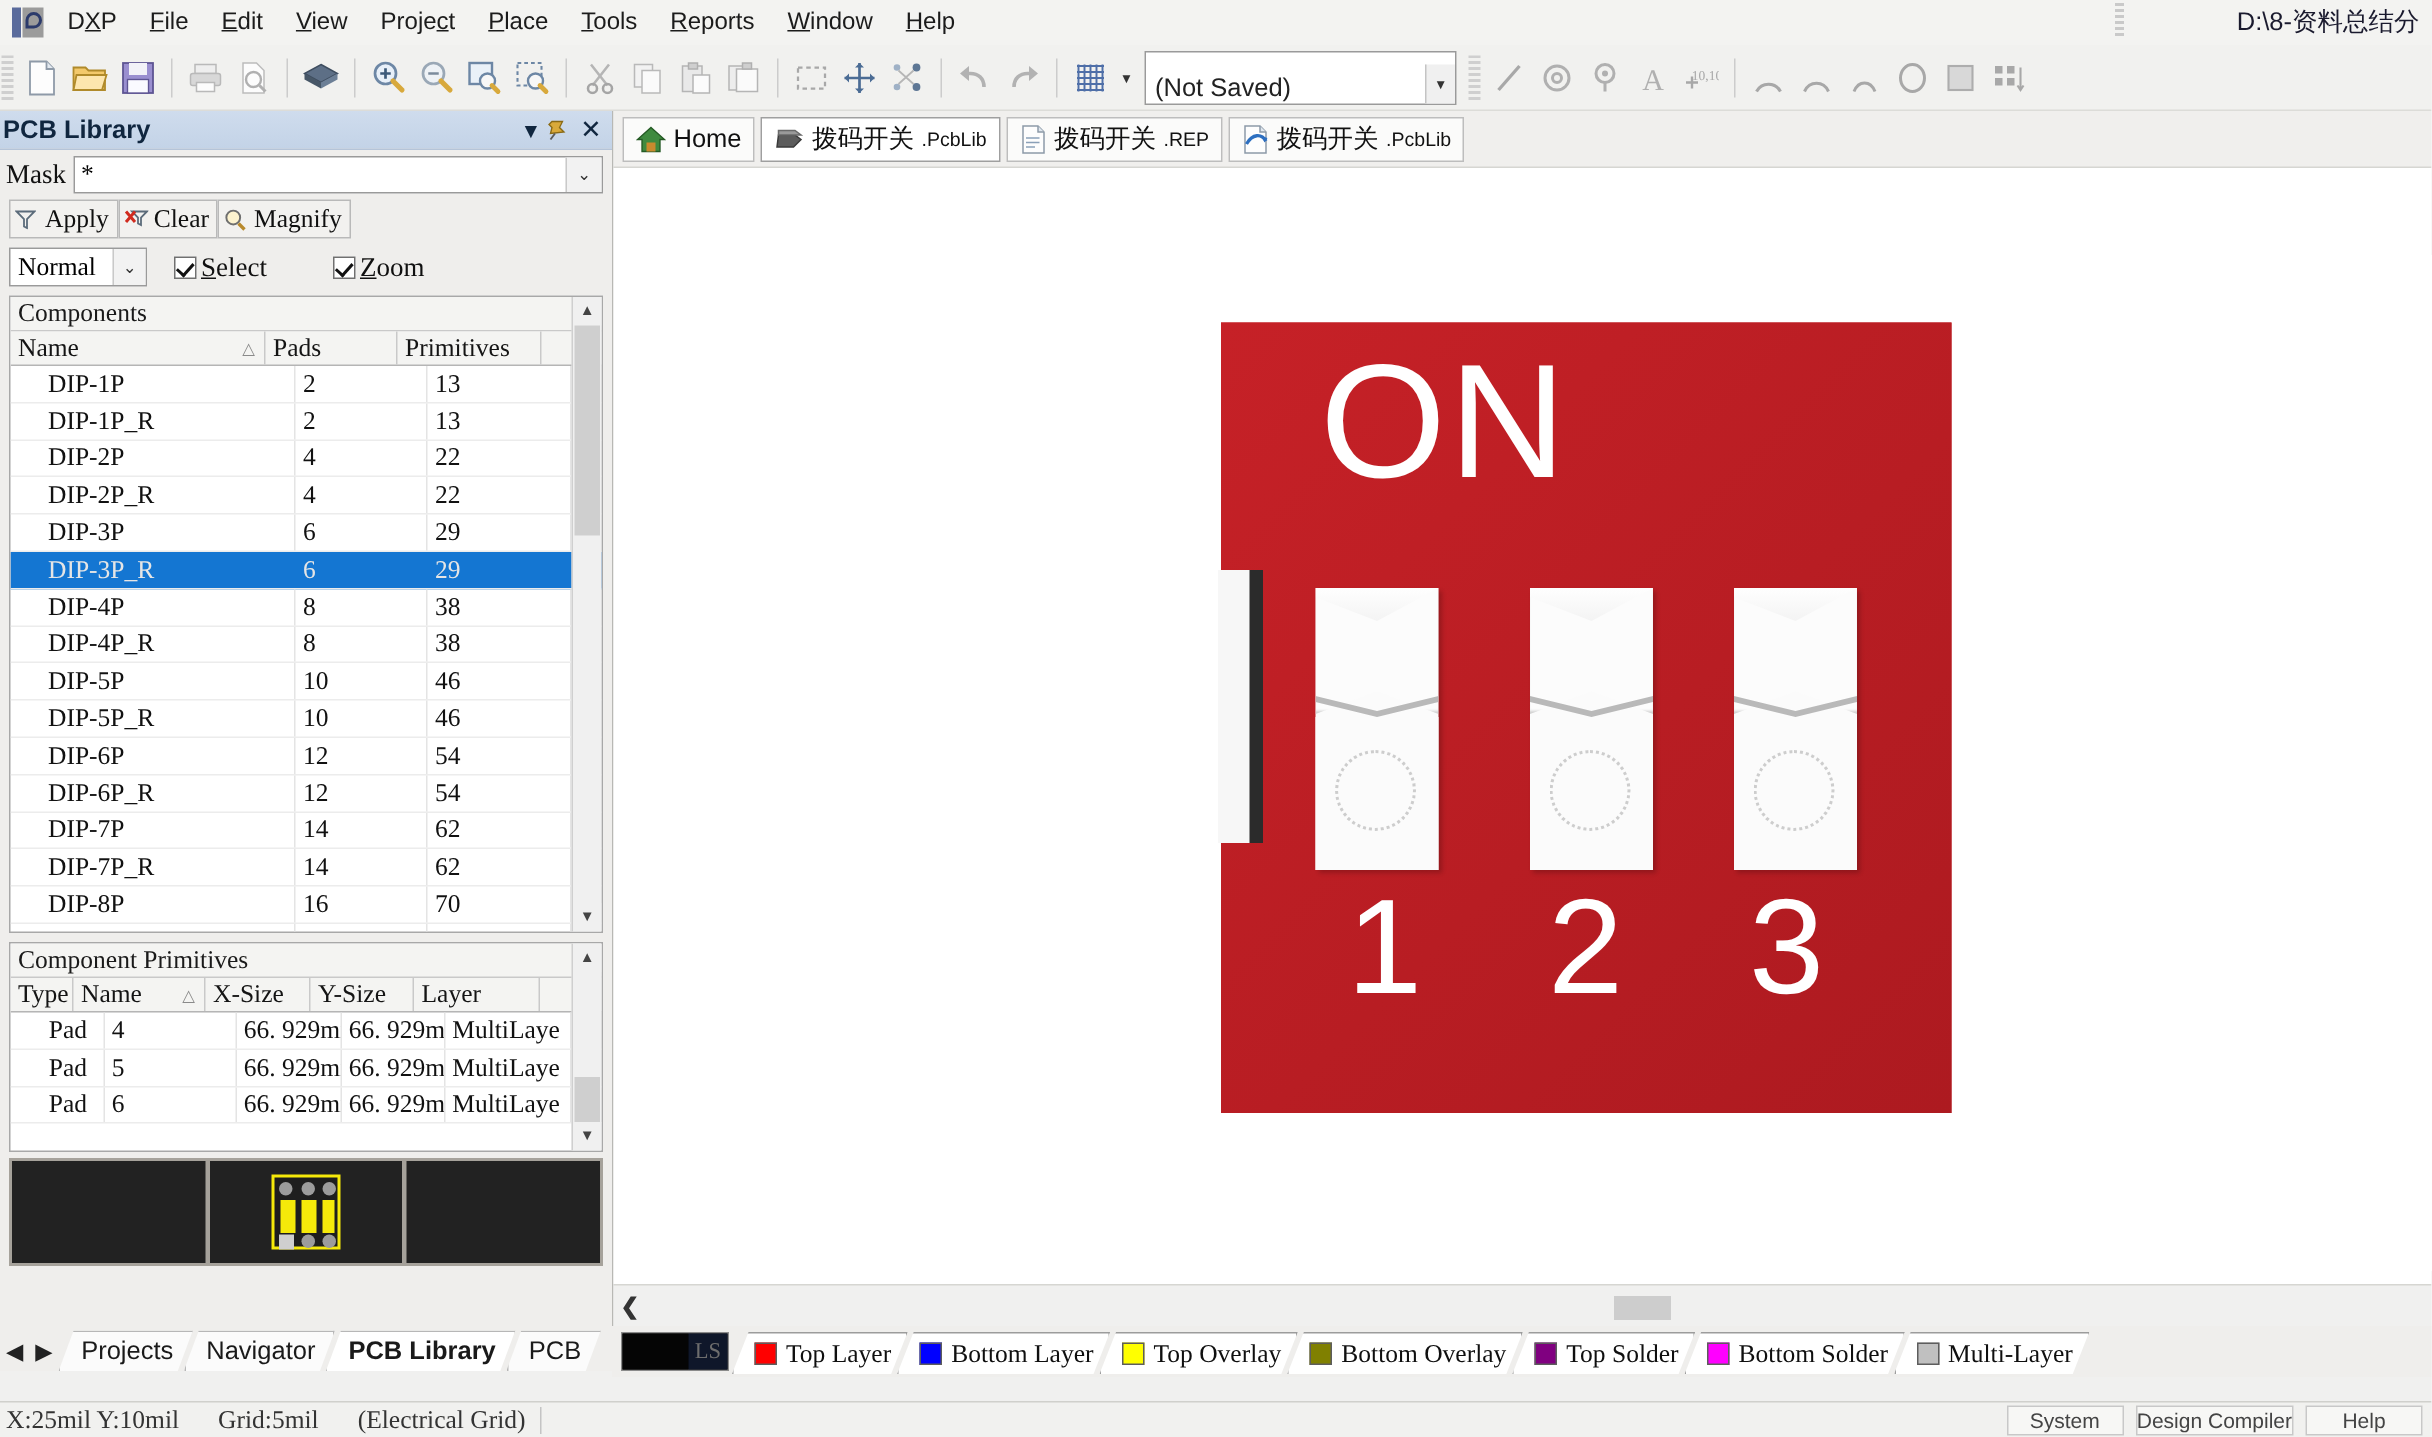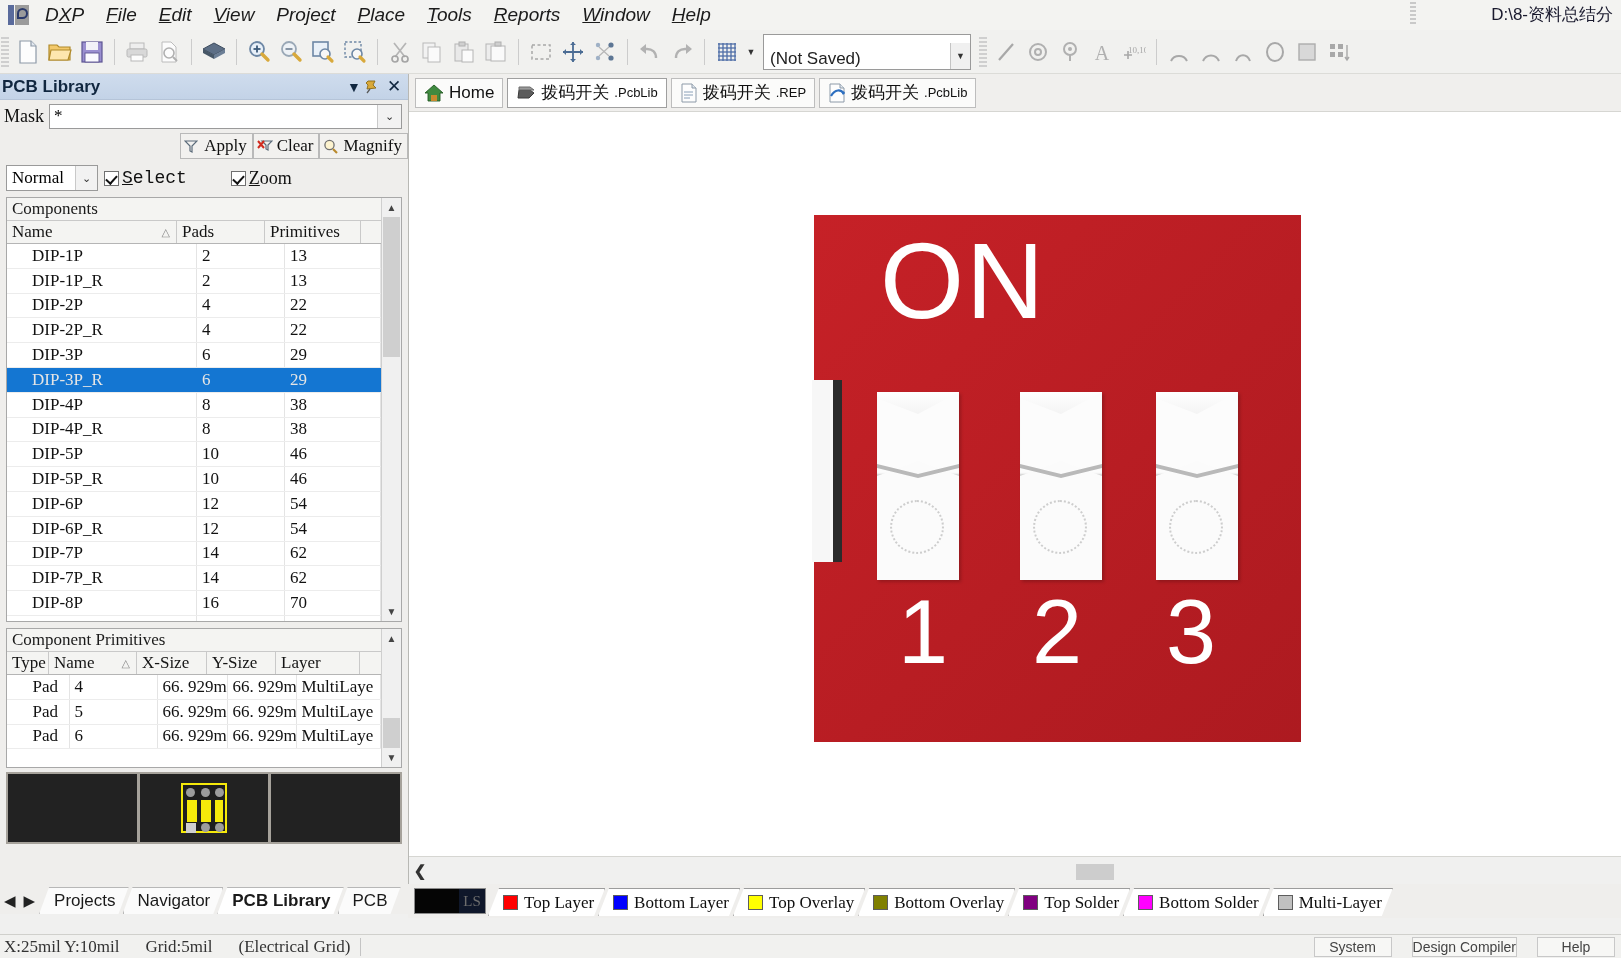--- a/index.html
+++ b/index.html
@@ -20,22 +20,22 @@
     border-bottom: 1px solid #f3f3f1;
   }
   .app-logo {
     width: 26px; height: 22px; margin-left: 6px; margin-right: 2px;
     position: relative; flex: none;
   }
   .app-logo .bar { position:absolute; left:2px; top:1px; width:6px; height:20px; background:#5a6b9c; }
   .app-logo .shape { position:absolute; left:9px; top:1px; width:14px; height:20px; background:#9b9b9b; }
   .app-logo .shape:after{ content:""; position:absolute; left:2px; top:3px; width:7px; height:7px; border:2px solid #2b3a6b; border-radius:50% 50% 50% 0; }
   .menu-item {
-    font-size: 19px; color: #1b1b1b; padding: 2px 11px;
-    white-space: nowrap; cursor: default; line-height: 22px; font-style: italic;
+    font-size: 16px; color: #1b1b1b; padding: 2px 11px;
+    white-space: nowrap; cursor: default; line-height: 22px;
   }
   .menu-item u { text-decoration: underline; }
   .title-path {
     position: absolute; right: 4px; top: 0px;
     font-size: 17px; color: #1a1a2e;
     padding: 3px 4px 3px 14px;
     white-space: nowrap;
   }
   .title-grip {
     position:absolute; right: 205px; top: 2px; width: 6px; height: 24px;
@@ -87,21 +87,21 @@
   .mask-row { display: flex; align-items: center; height: 30px; padding: 2px 6px 0 4px; }
   .mask-label { font-family: "Liberation Serif", serif; font-size: 18px; color: #111; margin-right: 5px; }
   .mask-input {
     flex: 1; height: 25px; background: #fff; border: 1px solid #9a9a9a;
     display: flex; align-items: center;
   }
   .mask-input .v { flex:1; padding-left: 4px; font-size: 17px; font-family:"Liberation Serif", serif; }
   .mask-input .dd { width: 24px; height: 23px; background: #f2f2f2; border-left: 1px solid #c9c9c9;
     display:flex; align-items:center; justify-content:center; font-size: 11px; color:#333;}
 
-  .btn-row { display: flex; align-items: center; padding: 3px 0 2px 6px; gap: 0px; justify-content: flex-end; }
+  .btn-row { display: flex; align-items: center; padding: 3px 0 2px 6px; gap: 0px; }
   .lib-btn {
     height: 26px; border: 1px solid #b9b9b9; background: #f2f1ef;
     display: flex; align-items: center; padding: 0 5px 0 3px;
     font-family: "Liberation Serif", serif; font-size: 17px; color: #101010; cursor: default;
   }
   .lib-btn .gi { width: 18px; text-align: center; margin-right: 2px; }
 
   .opt-row { display: flex; align-items: center; padding: 4px 0 4px 6px; }
   .sel-combo {
     width: 92px; height: 26px; border: 1px solid #9a9a9a; background: #fff;
@@ -307,21 +307,21 @@
   .statusbar {
     position: absolute; left: 0; bottom: 0; width: 1621px; height: 24px;
     background: #f1f1ef; border-top: 1px solid #d0d0cc;
     display: flex; align-items: center; overflow: hidden;
   }
   .sb-txt {
     font-family: "Liberation Serif", serif; font-size: 17px; color: #333;
     white-space: nowrap; padding-left: 4px;
   }
   .sb-sep { width:1px; height: 18px; background:#c4c4c4; margin: 0 10px; }
-  .sb-right { margin-left: auto; display:flex; align-items:flex-start; gap: 20px; padding-right: 6px; }
+  .sb-right { margin-left: auto; display:flex; align-items:flex-start; gap: 8px; padding-right: 6px; }
   .sb-cell { border:1px solid #c8c8c8; background:#f7f7f5; height:20px; min-width: 78px;
     display:flex; align-items:center; justify-content:center; font-size: 14px; color:#444;}
   svg { display:block; }
 </style>
 </head>
 <body>
 
 <div id="app">
 
   <div class="menubar">
@@ -620,21 +620,21 @@
         </span>
         <span>Magnify</span>
       </div>
     </div>
 
     <div class="opt-row">
       <div class="sel-combo">
         <div class="v">Normal</div>
         <div class="dd">⌄</div>
       </div>
-      <div class="chk" style="margin-left:6px;font-family:Liberation Mono, monospace;">
+      <div class="chk" style="margin-left:18px;">
         <span class="box"></span>
         <span><u>S</u>elect</span>
       </div>
       <div class="chk" style="margin-left:44px;">
         <span class="box"></span>
         <span><u>Z</u>oom</span>
       </div>
     </div>
 
     <div class="grid-wrap" style="height:425px;">

